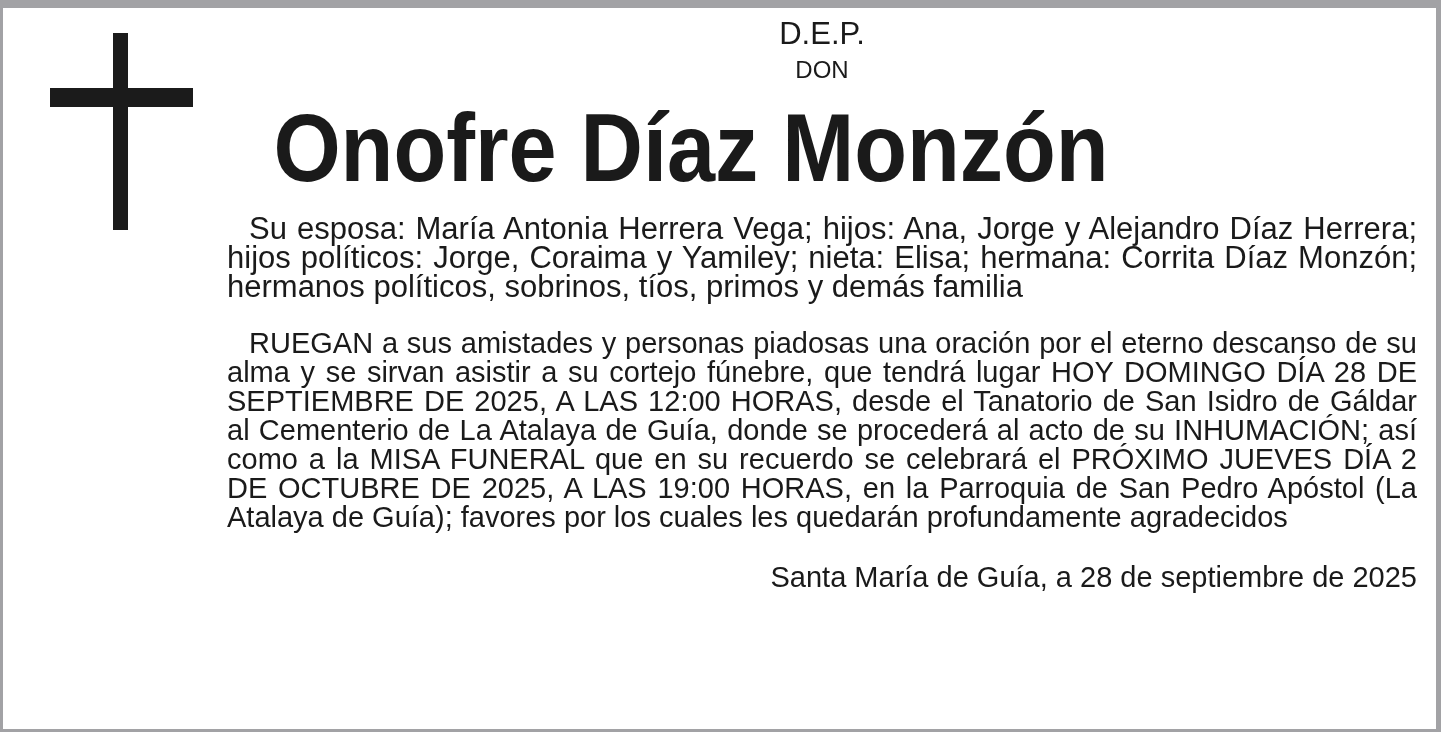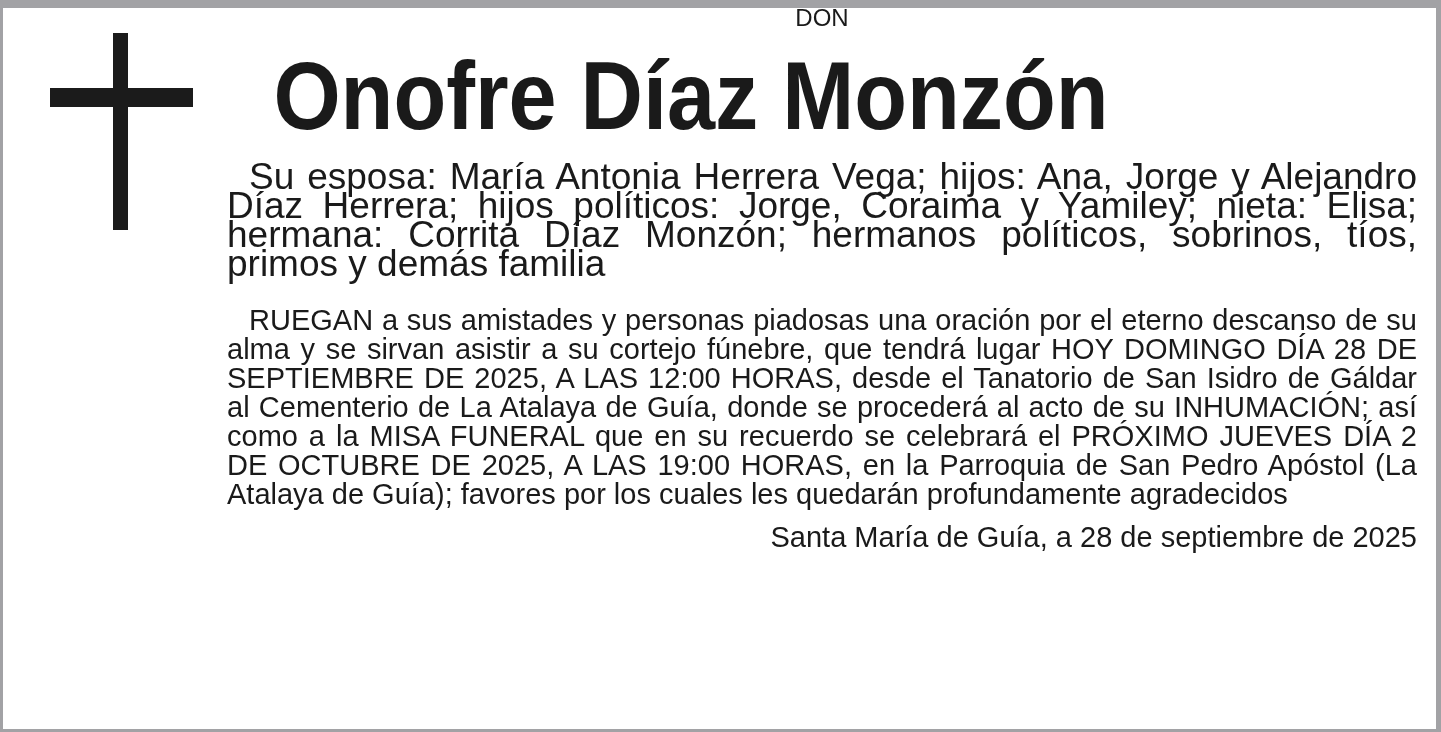--- a/index.html
+++ b/index.html
@@ -26,44 +26,45 @@
   .column{position:absolute;left:227px;top:0;width:1190px;}
 
   .dep{margin-top:16px;font-size:31px;line-height:36px;text-align:center;}
   .don{font-size:24px;line-height:36px;text-align:center;}
 
   .title{margin:14px 0 0 0;font-size:96px;line-height:92px;font-weight:bold;text-align:left;white-space:nowrap;}
   .title .scale{display:inline-block;transform:scaleX(0.9);transform-origin:center;}
 
   .notice{margin-top:36px;font-size:29px;line-height:31px;text-align:center;}
 
-  .family{margin:20px 0 0 0;font-size:37px;line-height:29px;text-align:justify;text-indent:22px;}
+  .family{margin:20px 0 0 0;font-size:31px;line-height:29px;text-align:justify;text-indent:22px;}
 
   .announce{margin:28px 0 0 0;font-size:29px;line-height:29px;text-align:justify;text-indent:22px;}
   .announce .b{font-weight:normal;}
 
-  .dateline{margin-top:13px;font-size:29px;line-height:30px;text-align:right;}
+  .dateline{margin-top:30px;font-size:29px;line-height:30px;text-align:right;}
 </style>
 </head>
 <body>
 
 <div class="page">
 
   <div class="frame frame-top"></div>
   <div class="frame frame-bottom"></div>
   <div class="frame frame-left"></div>
   <div class="frame frame-right"></div>
 
   <div class="cross">
     <div class="v"></div>
     <div class="h"></div>
   </div>
 
   <div class="column">
 
+    <div class="dep">D.E.P.</div>
     <div class="don">DON</div>
 
     <h1 class="title"><span class="scale">Onofre Díaz Monzón</span></h1>
 
 
     <p class="family">Su esposa: María Antonia Herrera Vega; hijos: Ana, Jorge y Alejandro Díaz Herrera; hijos políticos: Jorge, Coraima y Yamiley; nieta: Elisa; hermana: Corrita Díaz Monzón; hermanos políticos, sobrinos, tíos, primos y demás familia</p>
 
     <p class="announce"><span>RUEGAN a sus amistades y personas piadosas una oración por el eterno descanso de su alma y se sirvan asistir a su cortejo fúnebre, que tendrá lugar </span><span class="b">HOY DOMINGO DÍA 28 DE SEPTIEMBRE DE 2025, A LAS 12:00 HORAS,</span><span> desde el Tanatorio de San Isidro de Gáldar al Cementerio de La Atalaya de Guía, donde se procederá al acto de su </span><span class="b">INHUMACIÓN;</span><span> así como a la </span><span class="b">MISA FUNERAL</span><span> que en su recuerdo se celebrará el </span><span class="b">PRÓXIMO JUEVES DÍA 2 DE OCTUBRE DE 2025, A LAS 19:00 HORAS,</span><span> en la Parroquia de San Pedro Apóstol (La Atalaya de Guía); favores por los cuales les quedarán profundamente agradecidos</span></p>
 
     <div class="dateline">Santa María de Guía, a 28 de septiembre de 2025</div>

